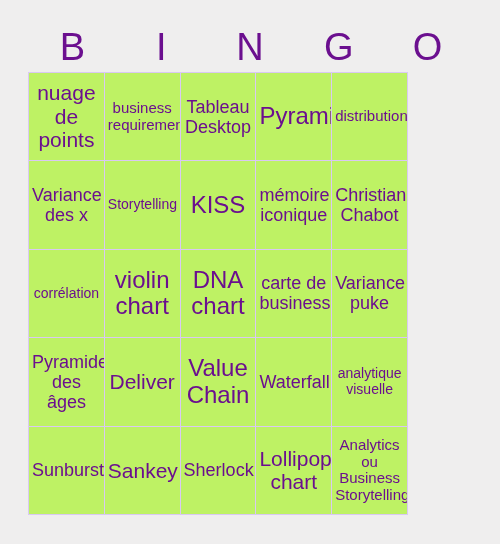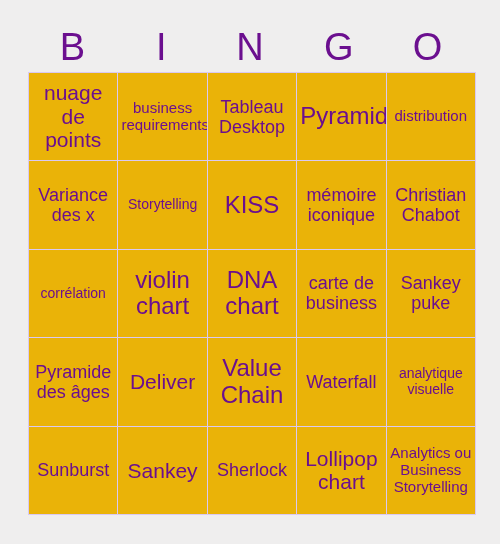--- a/index.html
+++ b/index.html
@@ -36,29 +36,29 @@
     font-size: 38px;
     font-weight: 400;
     line-height: 1;
     letter-spacing: 0px;
     font-family: "Liberation Sans", sans-serif;
   }
   .grid {
     position: absolute;
     top: 72px;
     left: 28px;
-    width: 448px;
+    width: 380px;
     height: 443px;
     display: grid;
     grid-template-columns: repeat(5, 1fr);
     grid-template-rows: repeat(5, 1fr);
     border-top: 1px solid #d9c9f2;
     border-left: 1px solid #d9c9f2;
     box-sizing: border-box;
-    background: #eab308;
+    background: #bef264;
   }
   .cell {
     border-right: 1px solid #d9c9f2;
     border-bottom: 1px solid #d9c9f2;
     box-sizing: border-box;
     display: flex;
     align-items: center;
     justify-content: center;
     text-align: center;
     padding: 2px 3px;
@@ -130,21 +130,21 @@
     <div class="cell">
         <span class="cell-text sz-xl">violin chart</span>
       </div>
     <div class="cell">
         <span class="cell-text sz-xl">DNA chart</span>
       </div>
     <div class="cell">
         <span class="cell-text sz-md">carte de business</span>
       </div>
     <div class="cell">
-        <span class="cell-text sz-md">Sankey puke</span>
+        <span class="cell-text sz-md">Variance puke</span>
       </div>
 
     <div class="cell">
         <span class="cell-text sz-md">Pyramide des âges</span>
       </div>
     <div class="cell">
         <span class="cell-text sz-lg">Deliver</span>
       </div>
     <div class="cell">
         <span class="cell-text sz-xl">Value Chain</span>

